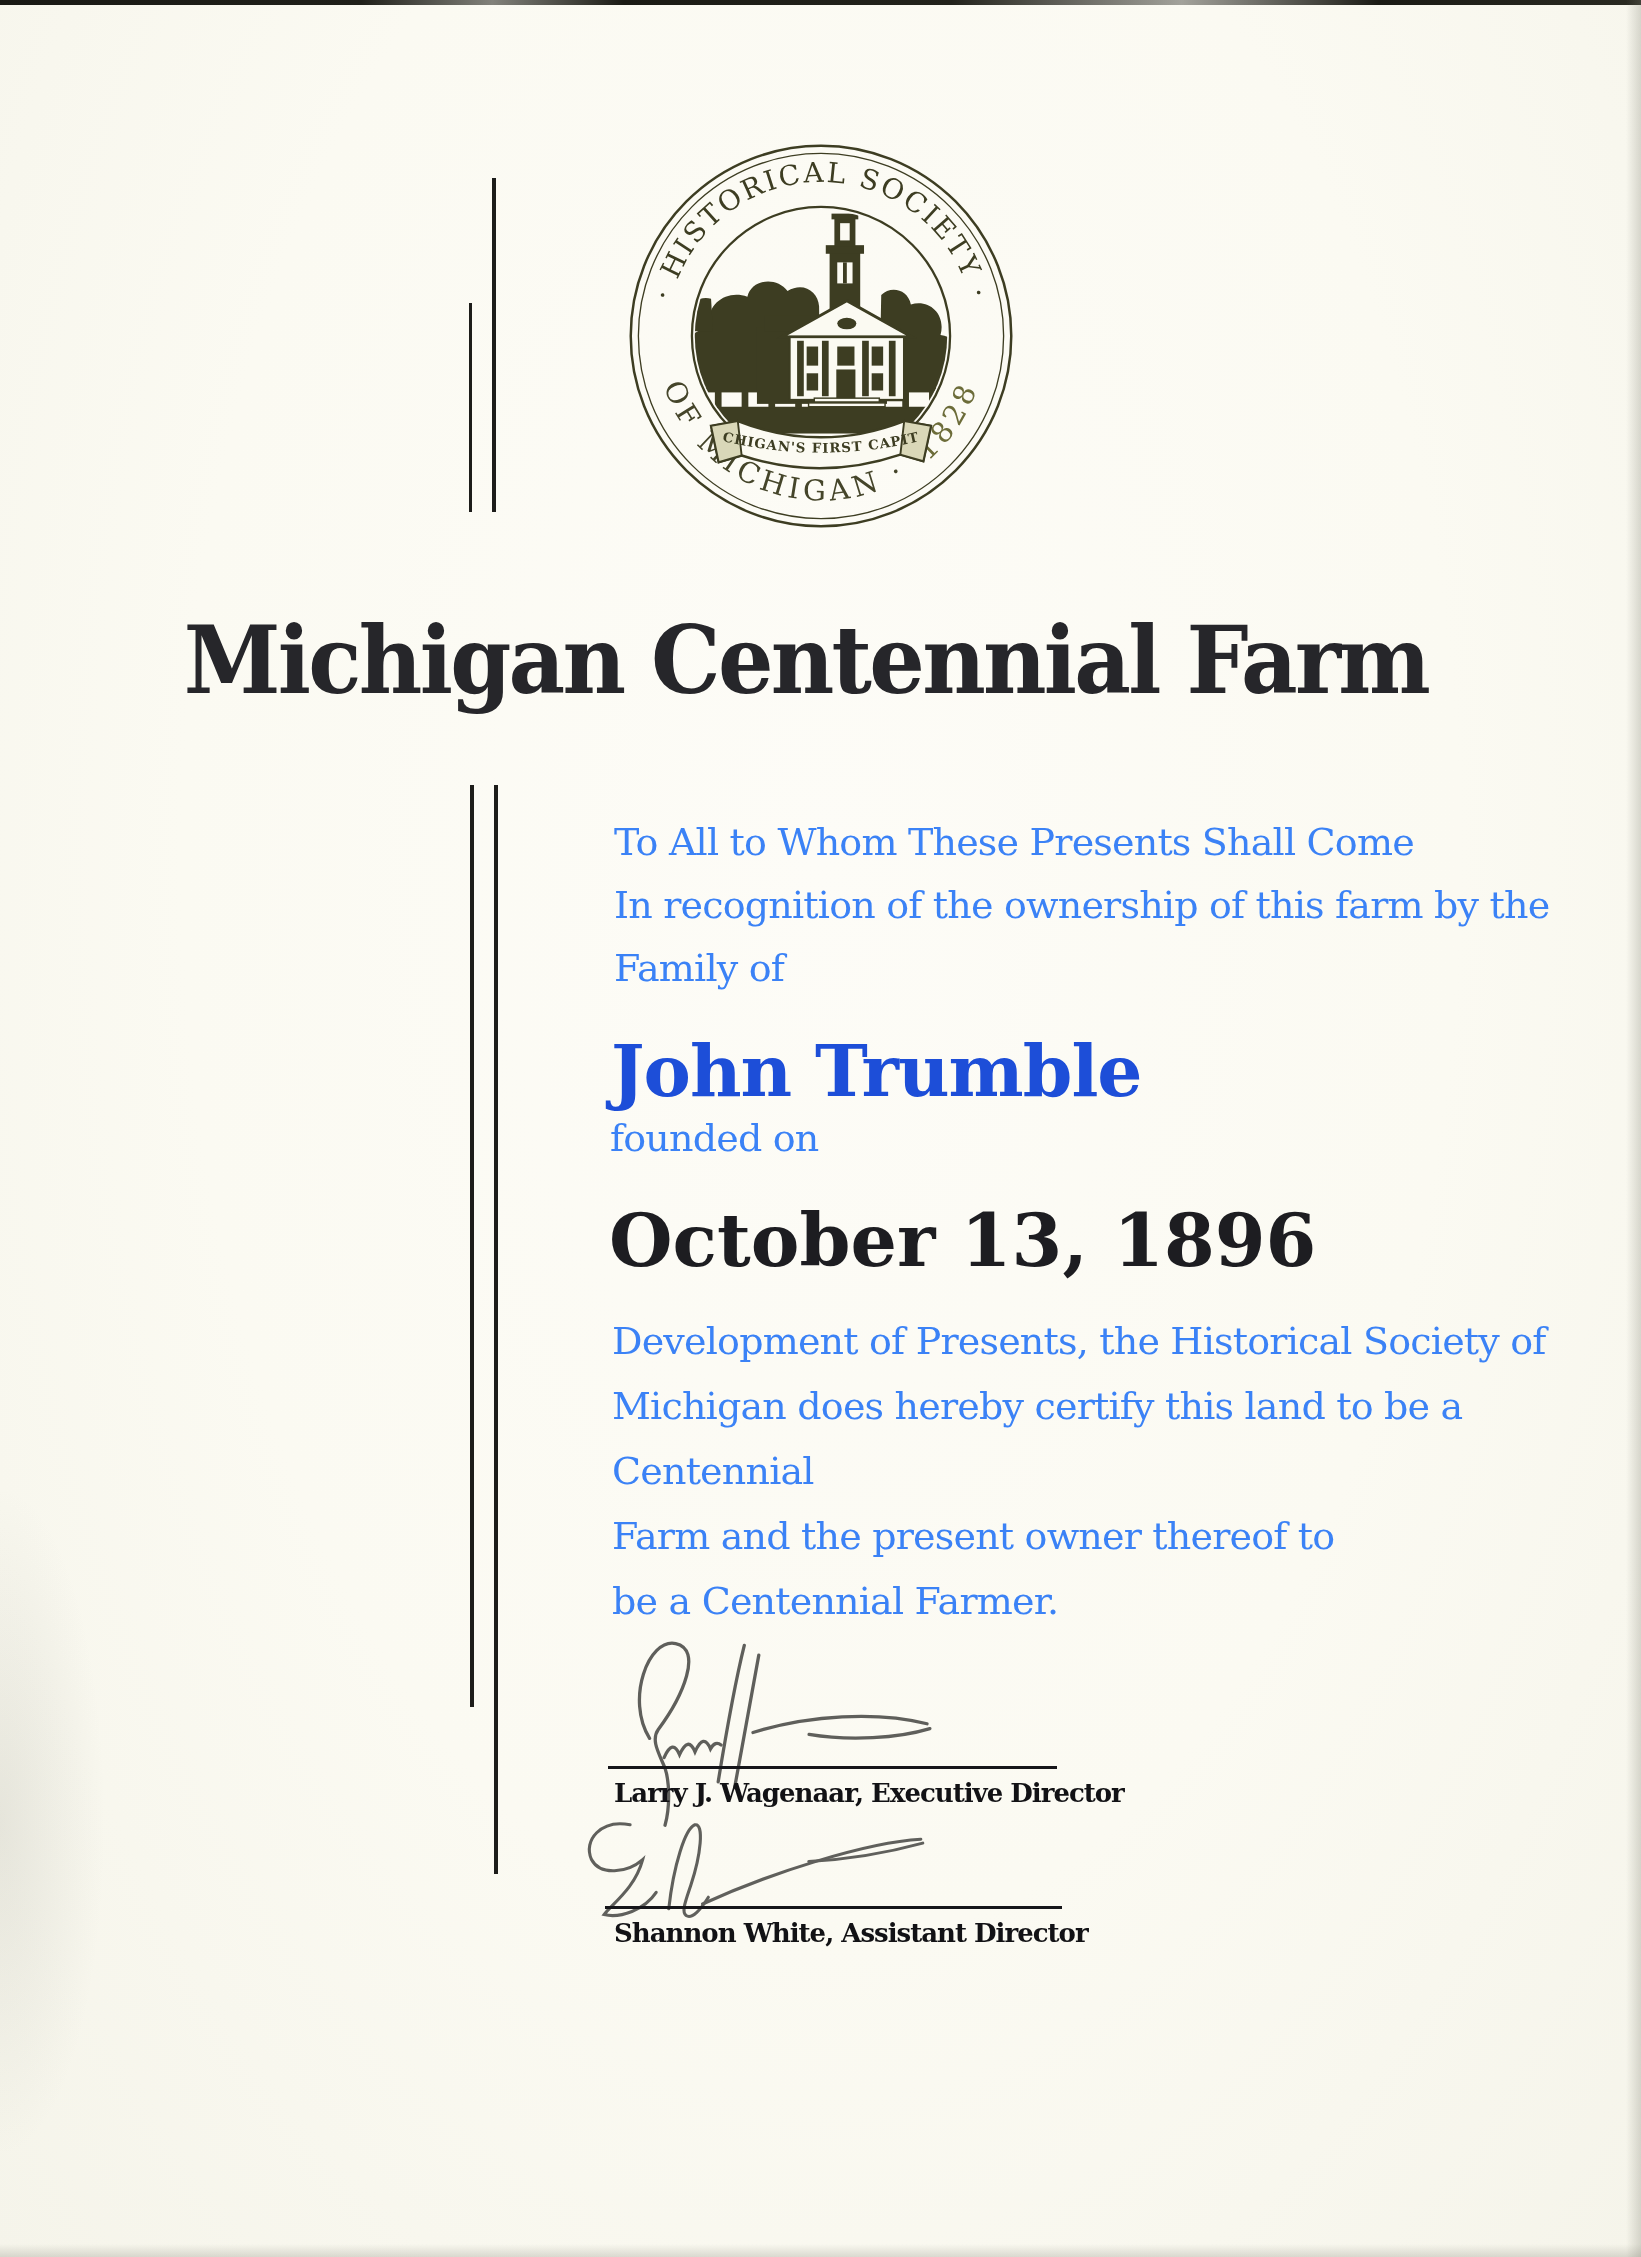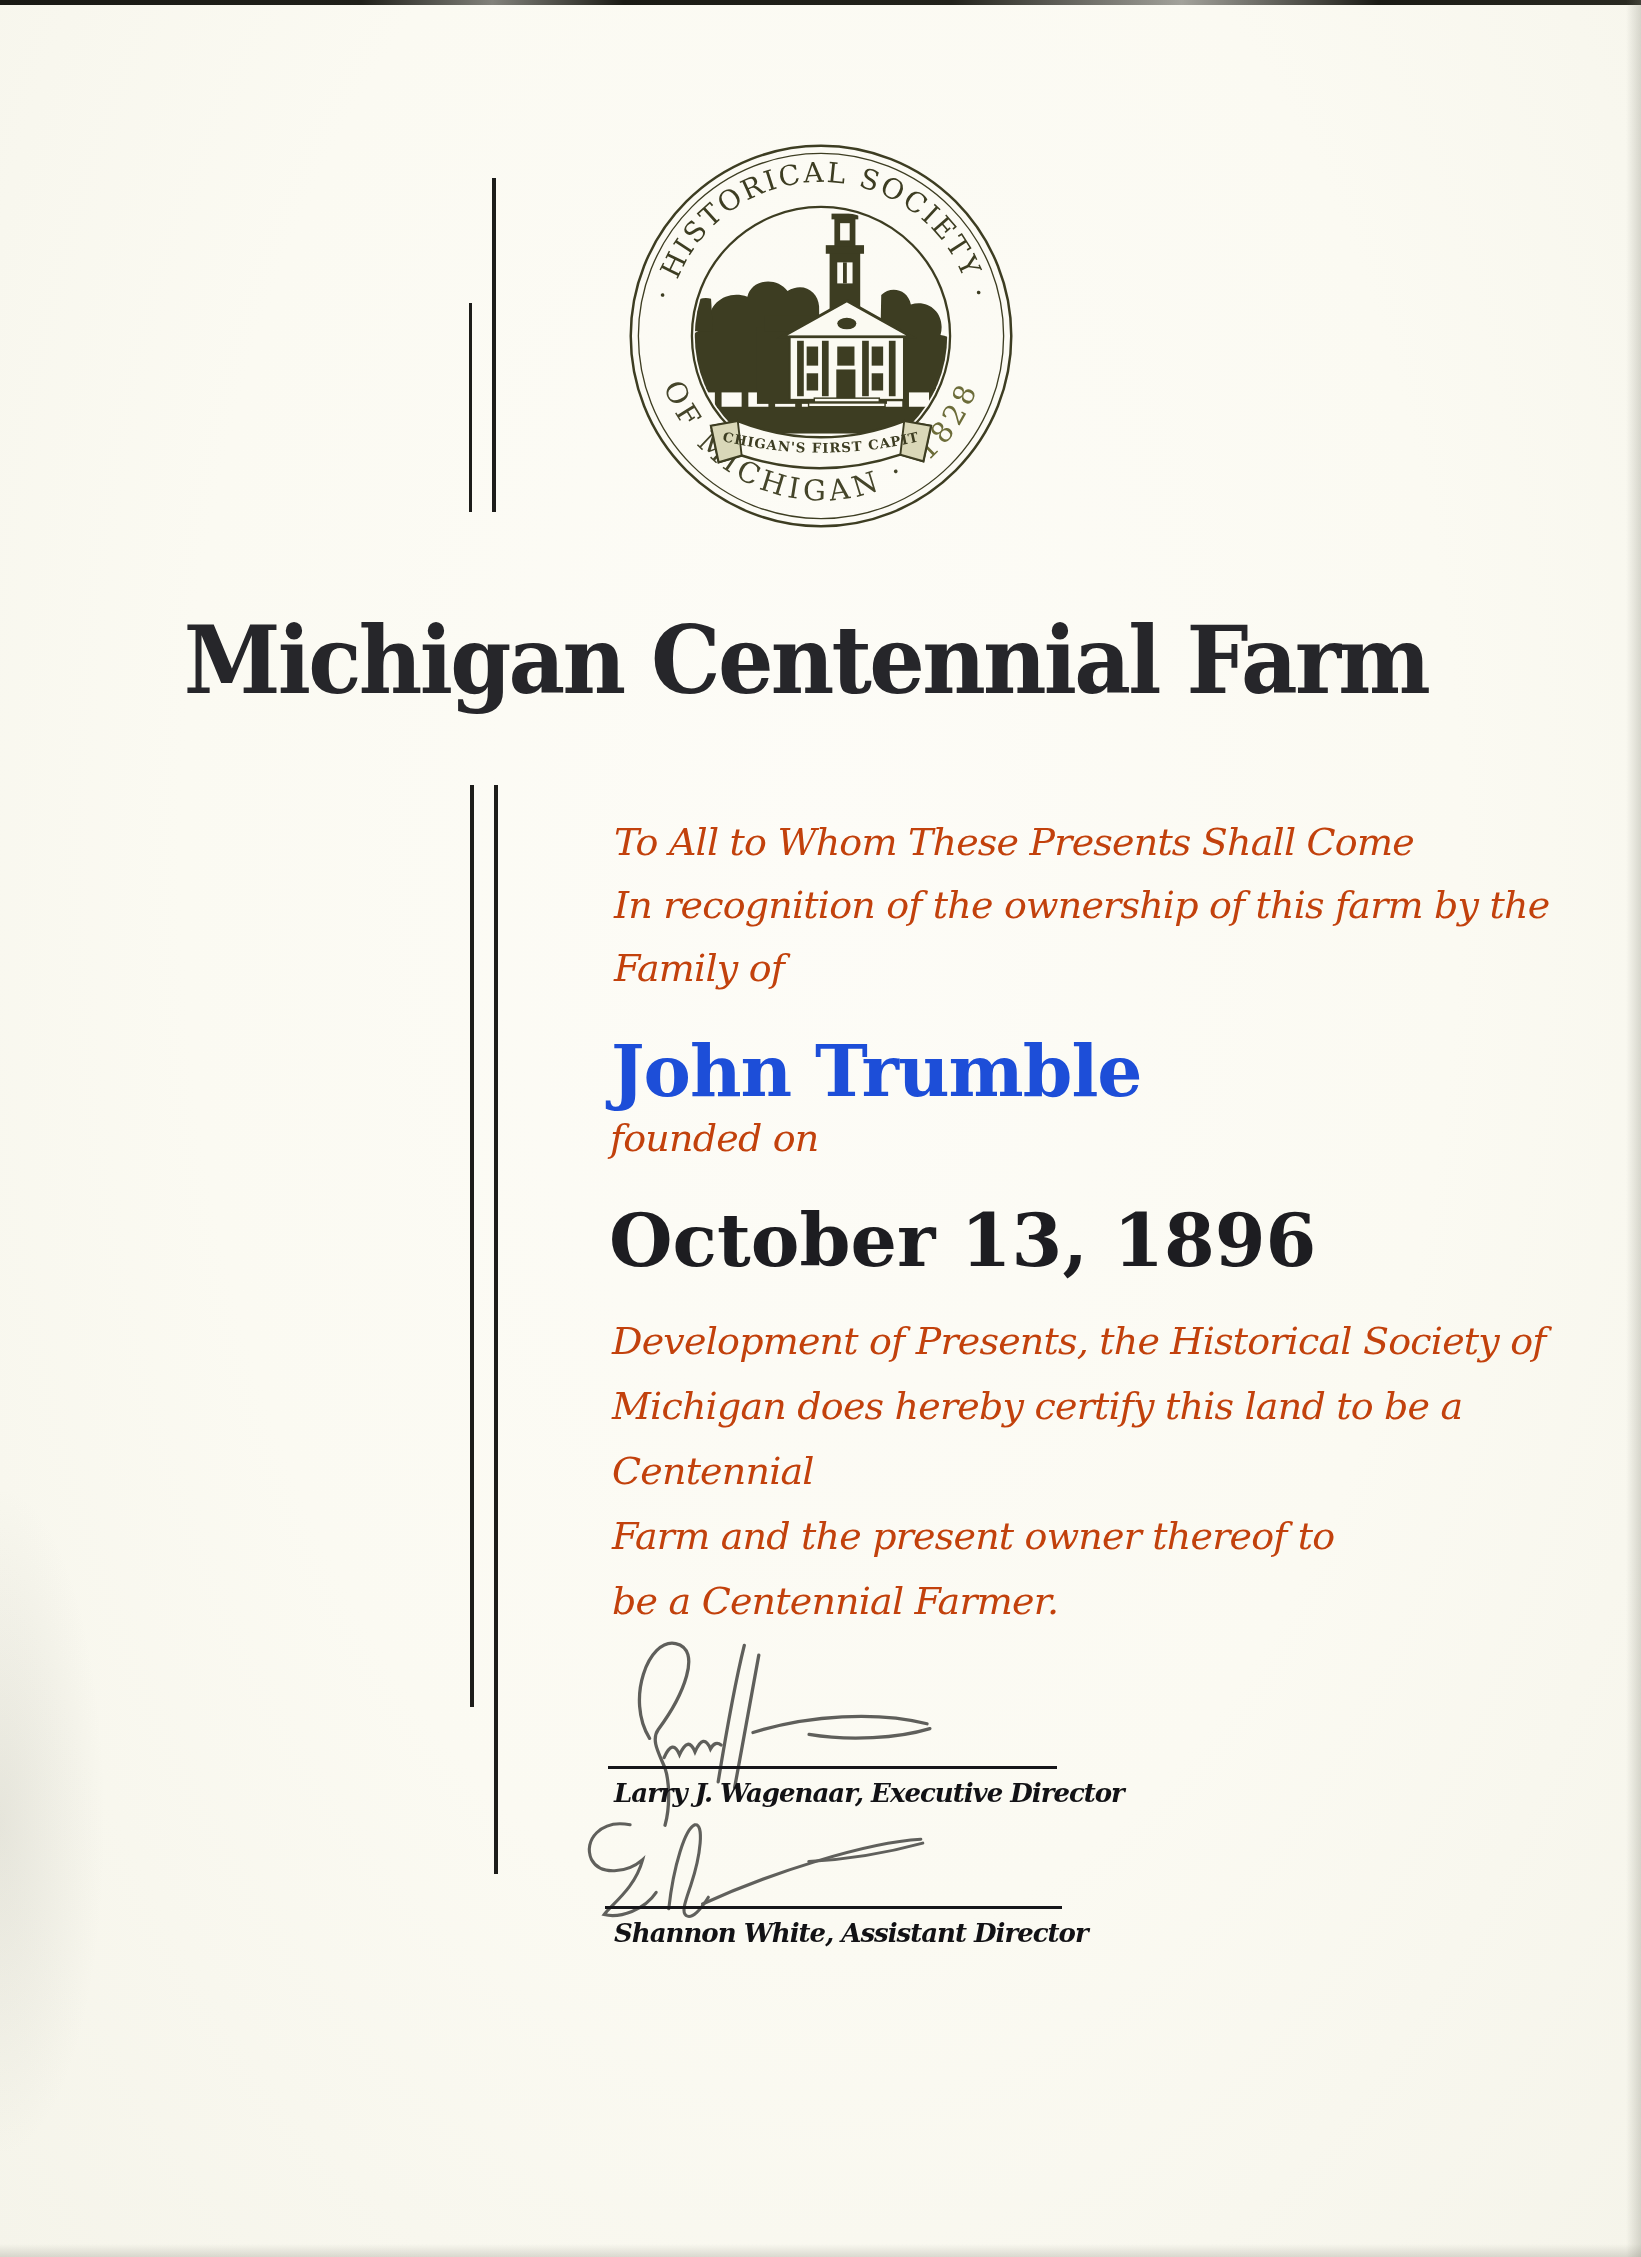--- a/index.html
+++ b/index.html
@@ -14,28 +14,28 @@
     left:0;top:0;width:1641px;height:4.8px;
     background:linear-gradient(90deg,#191914 0%,#20201a 22%,rgba(30,30,24,.55) 30%,#1b1b15 38%,#23231c 58%,rgba(30,30,24,.4) 72%,#1b1b15 84%,#2a2a22 100%);
   }
   .vline{background:#1d1d1a;}
   .title{
     left:145px;top:606px;width:1294px;text-align:center;
     font-size:93px;font-weight:bold;letter-spacing:-2.9px;color:#26262a;
     transform:scaleX(.94);transform-origin:50% 50%;
     white-space:nowrap;
   }
-  .script{font-style:italic;color:#c2410c;letter-spacing:-0.8px;}
+  .script{color:#3b82f6;letter-spacing:-0.8px;}
   .intro{left:614px;top:811px;font-size:38px;line-height:63px;}
   .recipient{left:611px;top:1029px;font-size:71px;font-weight:bold;letter-spacing:-1px;color:#1d4ed8;white-space:nowrap;}
   .founded{left:610px;top:1116px;font-size:38px;}
   .date{left:609px;top:1197px;font-size:73px;font-weight:bold;color:#1d1d21;white-space:nowrap;}
   .bodytext{left:612px;top:1309px;font-size:38px;line-height:65px;}
   .sig-line{height:2.9px;background:#16161a;}
-  .sig-label{font-size:26px;font-weight:bold;letter-spacing:-1px;color:#121215;white-space:nowrap;font-style:italic;}
+  .sig-label{font-size:26px;font-weight:bold;letter-spacing:-1px;color:#121215;white-space:nowrap;}
   .shade-right{right:0;top:0;width:15.4px;height:2257px;background:linear-gradient(90deg,rgba(0,0,0,0),rgba(125,125,112,.28));}
   .shade-bottom{left:0;bottom:0;width:1641px;height:13.5px;background:linear-gradient(rgba(0,0,0,0),rgba(125,125,112,.25));}
   .shade-corner{left:0;bottom:97px;width:106px;height:676px;background:radial-gradient(ellipse at 0% 50%,rgba(140,140,128,.16),rgba(140,140,128,0) 70%);}
   svg text{font-family:"DejaVu Serif","Liberation Serif",serif;}
 </style>
 </head>
 <body>
 
 <div class="abs top-edge"></div>
 <div class="abs shade-right"></div>

